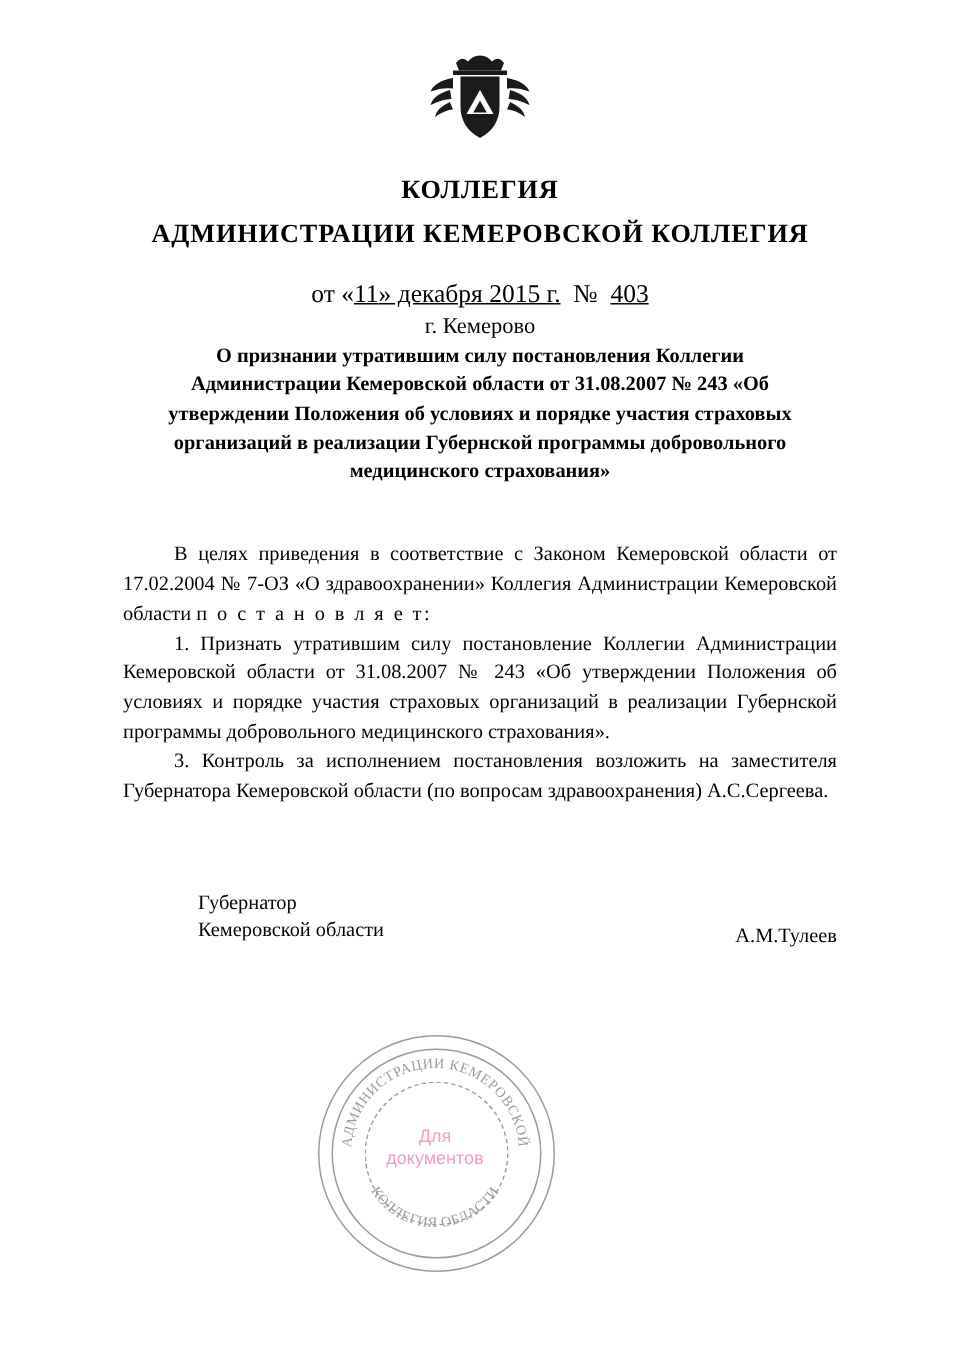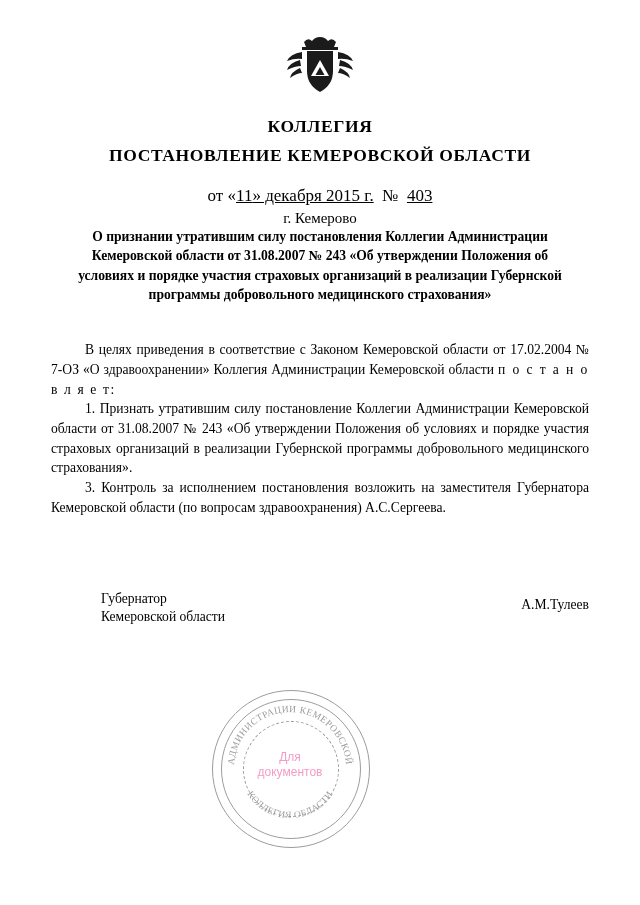--- a/index.html
+++ b/index.html
@@ -13,21 +13,21 @@
     font-family: "Liberation Serif", serif;
     color: #000000;
     position: relative;
     overflow: hidden;
   }
   .page {
     width: 640px;
     height: 905px;
     position: relative;
     box-sizing: border-box;
-    padding: 0 51px;
+    padding: 0 82px;
   }
 
   
   .emblem-wrap {
     display: flex;
     justify-content: center;
     padding-top: 34px;
   }
   .emblem {
     width: 68px;
@@ -107,21 +107,21 @@
   .signature {
     margin-top: 56px;
     position: relative;
     font-size: 13.6px;
     line-height: 1.35;
     height: 70px;
   }
   .sig-left {
     position: absolute;
     left: 50px;
-    top: 16px;
+    top: 0;
   }
   .sig-right {
     position: absolute;
     right: 0;
     top: 22px;
   }
 
   
   .stamp {
     position: absolute;
@@ -190,21 +190,21 @@
         </g>
         <g fill="#1b1b1b">
           <path d="M34 33 l4.5 8 h-9 z"></path>
         </g>
       </svg>
     </div>
   </div>
 
   <div class="title-block">
     <div class="title-line1">КОЛЛЕГИЯ</div>
-    <div class="title-line2">ПОСТАНОВЛЕНИЕ КЕМЕРОВСКОЙ ОБЛАСТИ</div>
+    <div class="title-line2">АДМИНИСТРАЦИИ КЕМЕРОВСКОЙ КОЛЛЕГИЯ</div>
   </div>
 
 
   <div class="datenum">
     <span>от «</span><span class="u">11</span><span class="u">» декабря 2015 г.</span>&nbsp;&nbsp;<span>№</span>&nbsp;&nbsp;<span class="u">403</span>
   </div>
   <div class="city">г. Кемерово</div>
 
   <div class="subject">О признании утратившим силу постановления Коллегии Администрации Кемеровской области от 31.08.2007 № 243 «Об утверждении Положения об условиях и порядке участия страховых организаций в реализации Губернской программы добровольного медицинского страхования»</div>
 

